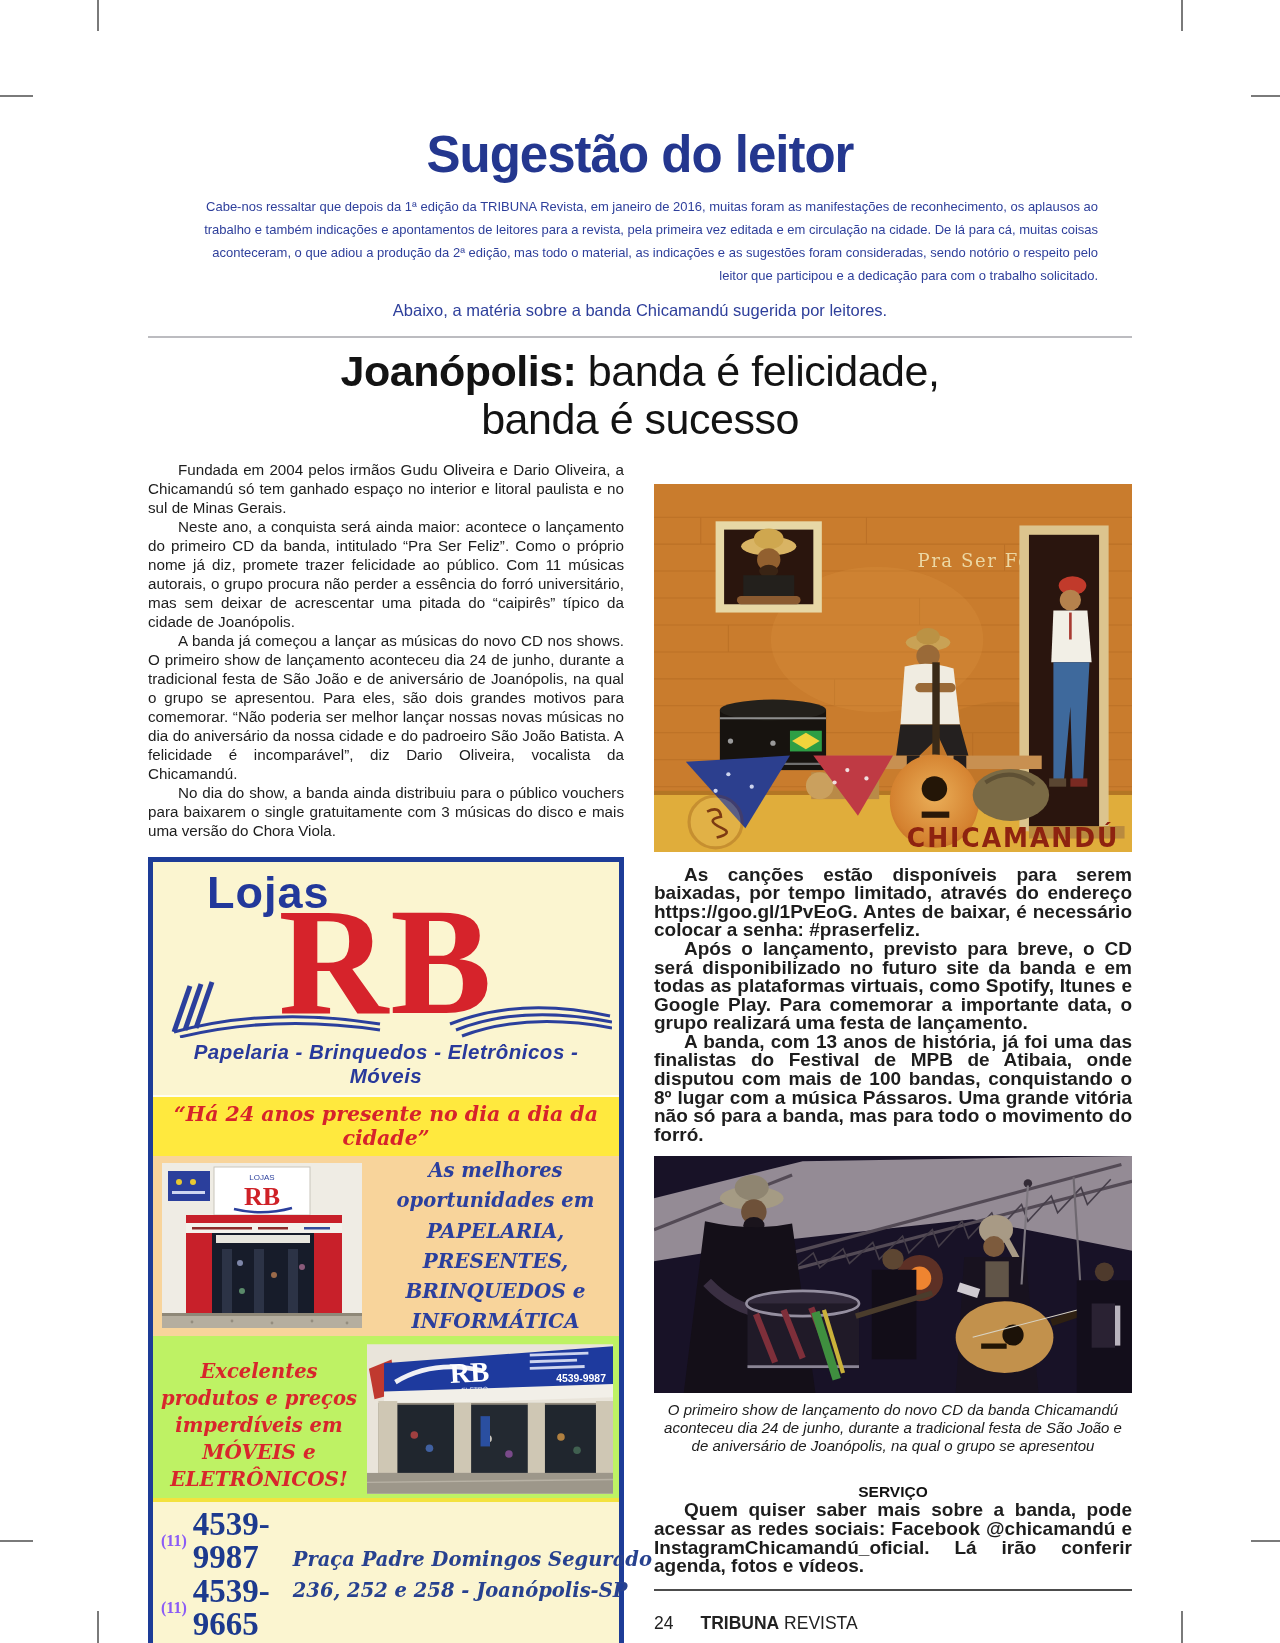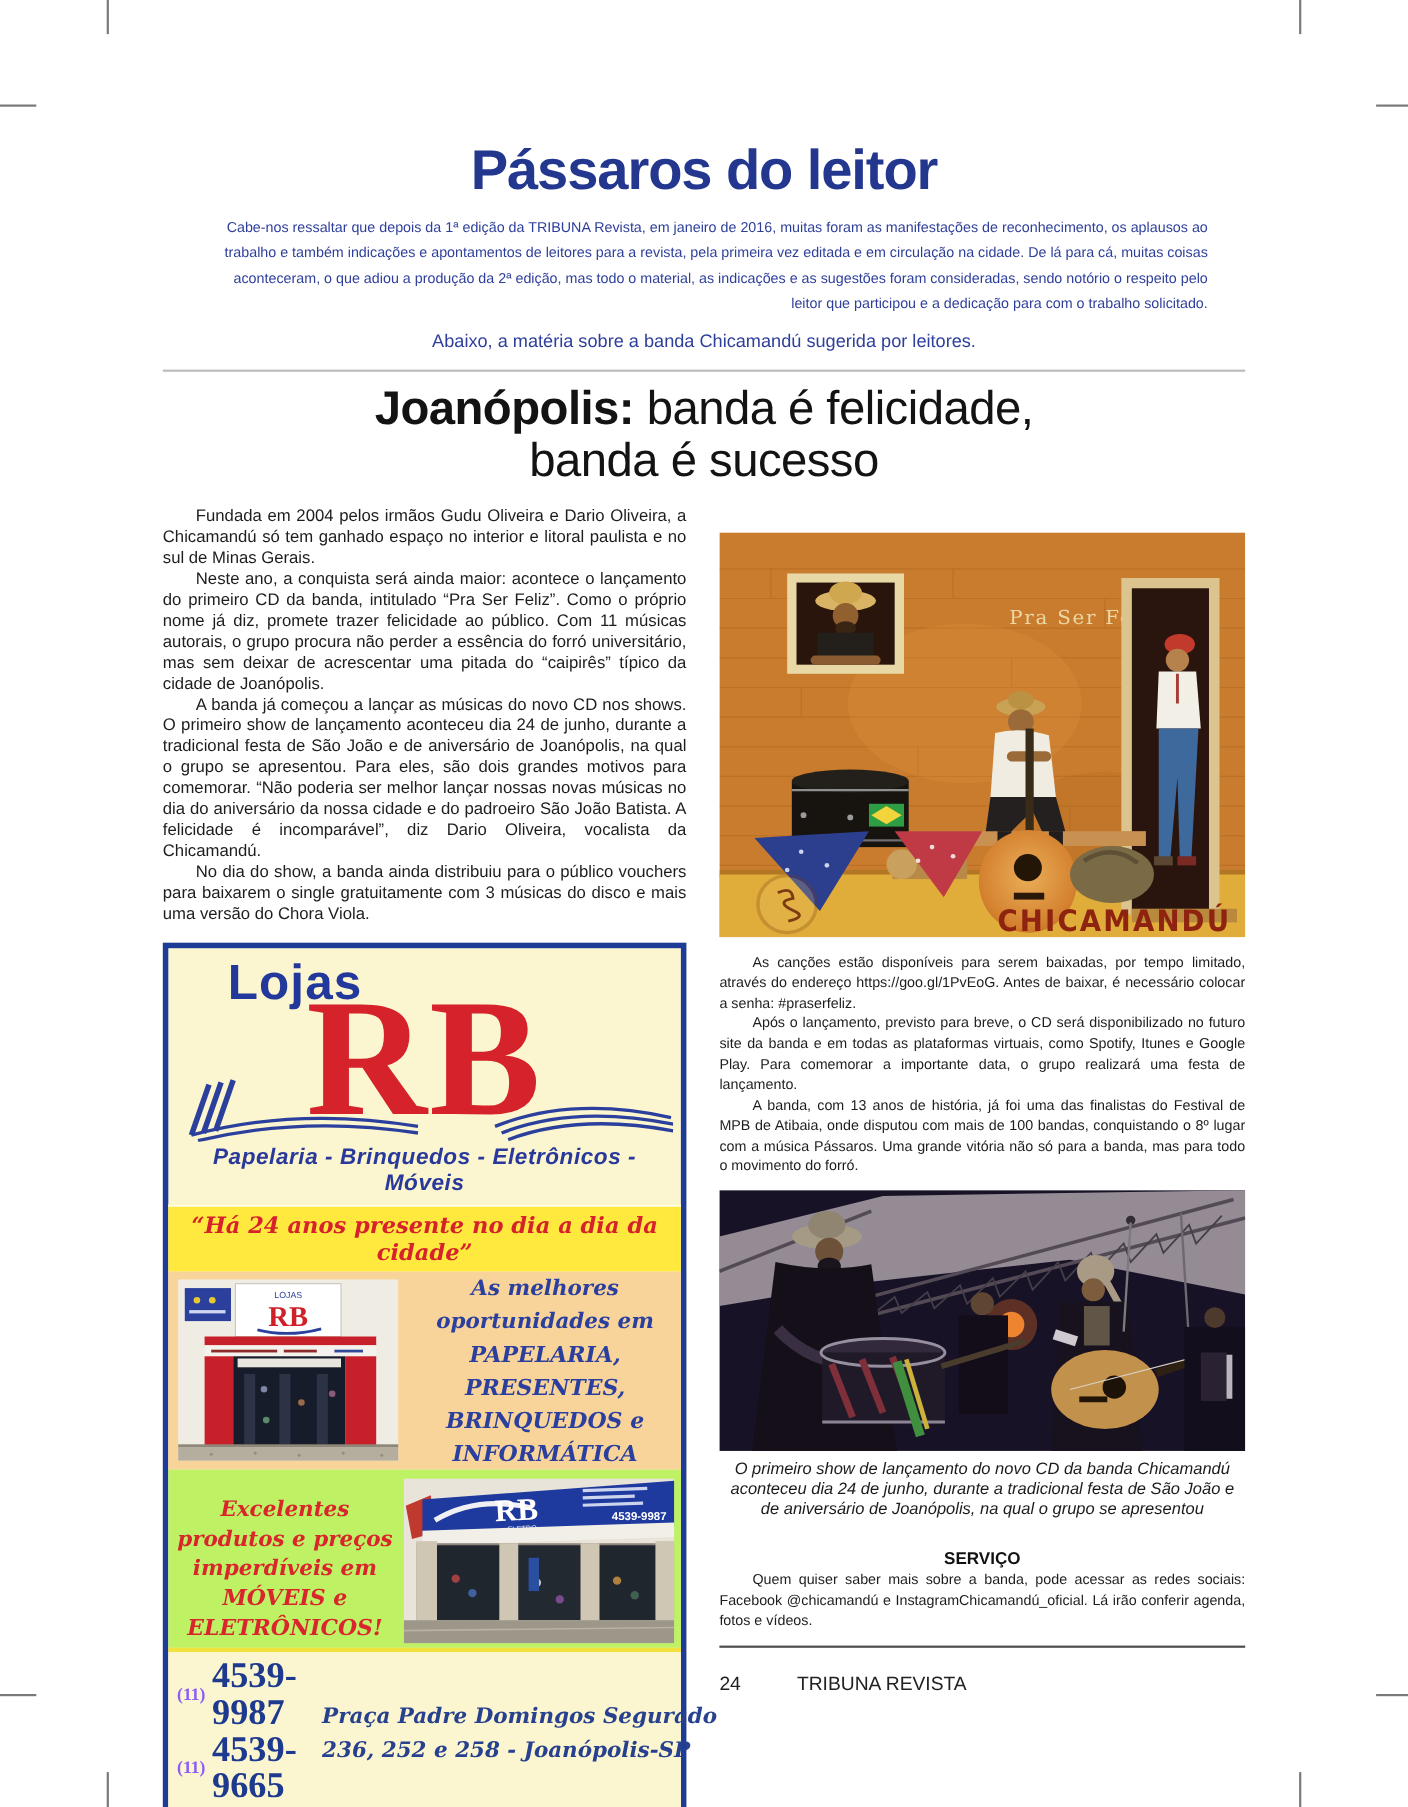--- a/index.html
+++ b/index.html
@@ -34,33 +34,33 @@
   .headline{margin-top:9px;text-align:center;font-size:43px;line-height:48px;
             color:#131313;letter-spacing:-0.5px;}
   .headline .hb{font-weight:bold;}
 
   
   .cols{display:flex;gap:30px;margin-top:17px;}
   .col-left{width:476px;}
   .col-right{width:478px;}
   p.body{margin:0;font-size:15.2px;line-height:19px;text-align:justify;
          color:#1d1d1d;text-indent:30px;}
-  .col-right p.body{font-size:13px;line-height:18.6px;}
+  .col-right p.body{font-size:19px;line-height:18.6px;font-weight:bold;}
 
   
   .photo-block{font-size:0;line-height:0;}
   .cd-photo{margin-top:24px;}
   .concert-photo{margin-top:12px;}
   .caption{margin-top:8px;font-style:italic;font-size:15px;line-height:18px;
            text-align:center;color:#1b1b1b;}
 
   .service-h{margin-top:28px;text-align:center;font-weight:bold;font-size:15.5px;color:#111;}
   .footer{margin-top:13px;border-top:2px solid #4c4c4c;padding-top:22px;
           display:flex;align-items:baseline;gap:27px;font-size:17.5px;color:#222;}
-  .footer .mag b{font-weight:normal;margin-left:24px;}
+  .footer .mag b{font-weight:bold;}
 
   
   .ad{margin-top:17px;border:5px solid #1d3c97;background:#fbf5d0;}
   .ad-logo{position:relative;padding:8px 0 0 0;text-align:center;}
   .ad-lojas{display:block;text-align:left;padding-left:54px;font-size:45px;
             font-weight:bold;color:#22389a;line-height:1;letter-spacing:1px;}
   .ad-rb{display:block;margin-top:-16px;font-family:"Liberation Serif",serif;
          font-weight:bold;font-size:152px;line-height:0.84;color:#d6232b;
          letter-spacing:2px;}
   .swoosh{display:block;margin:-46px auto 0;position:relative;z-index:0;}
@@ -101,21 +101,21 @@
   <div class="crop cm-tl-h"></div>
   <div class="crop cm-tr-v"></div>
   <div class="crop cm-tr-h"></div>
   <div class="crop cm-bl-h"></div>
   <div class="crop cm-bl-v"></div>
   <div class="crop cm-br-h"></div>
   <div class="crop cm-br-v"></div>
 
   <div class="content">
 
-    <div class="title">Pássaros do leitor</div>
+    <div class="title">Sugestão do leitor</div>
     <div class="intro">Cabe-nos ressaltar que depois da 1ª edição da TRIBUNA Revista, em janeiro de 2016, muitas foram as manifestações de reconhecimento, os aplausos ao trabalho e também indicações e apontamentos de leitores para a revista, pela primeira vez editada e em circulação na cidade. De lá para cá, muitas coisas aconteceram, o que adiou a produção da 2ª edição, mas todo o material, as indicações e as sugestões foram consideradas, sendo notório o respeito pelo leitor que participou e a dedicação para com o trabalho solicitado.</div>
     <div class="intro-last">Abaixo, a matéria sobre a banda Chicamandú sugerida por leitores.</div>
 
     <hr class="rule">
 
     <div class="headline"><span class="hb">Joanópolis:</span><span> banda é felicidade,</span><br><span>banda é sucesso</span></div>
 
     <div class="cols">
 
       <div class="col-left">

